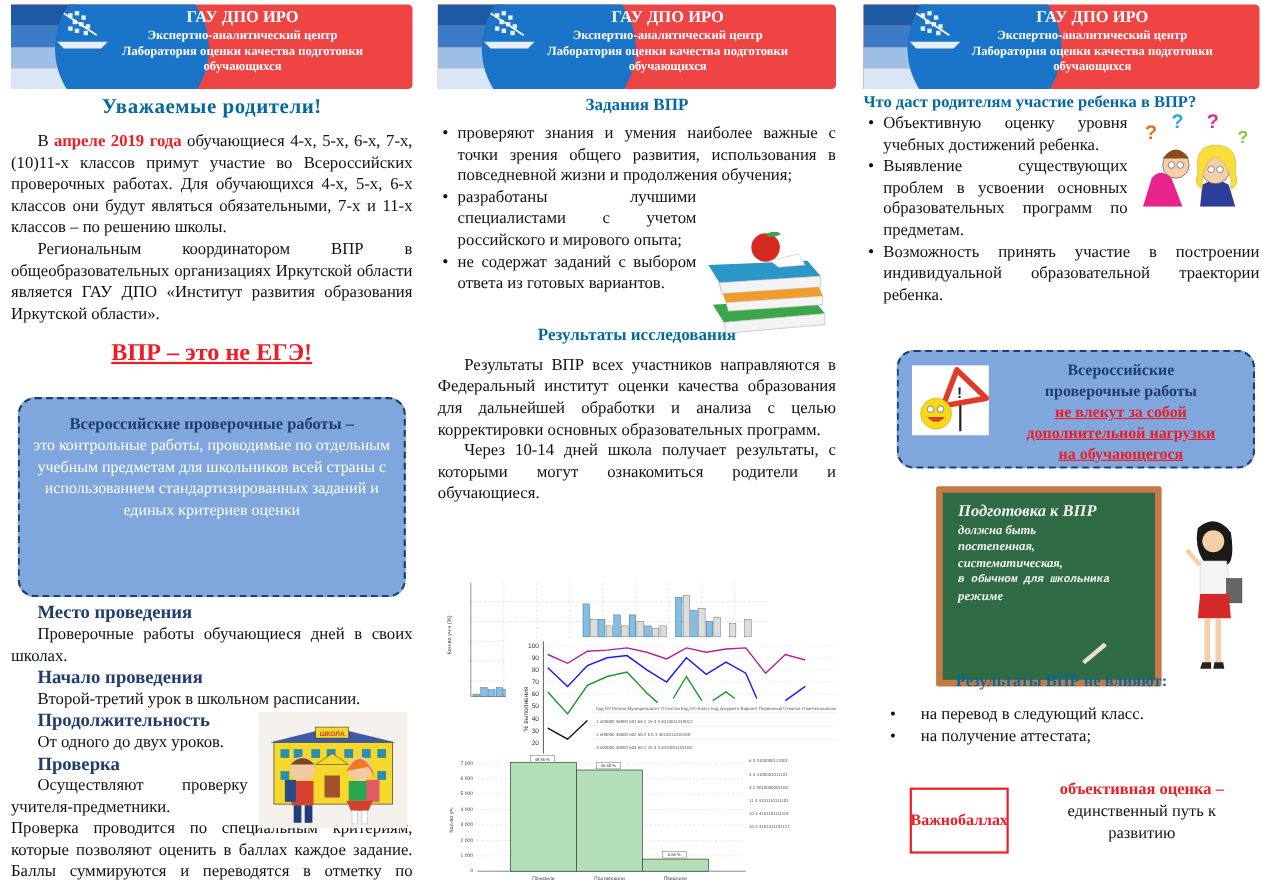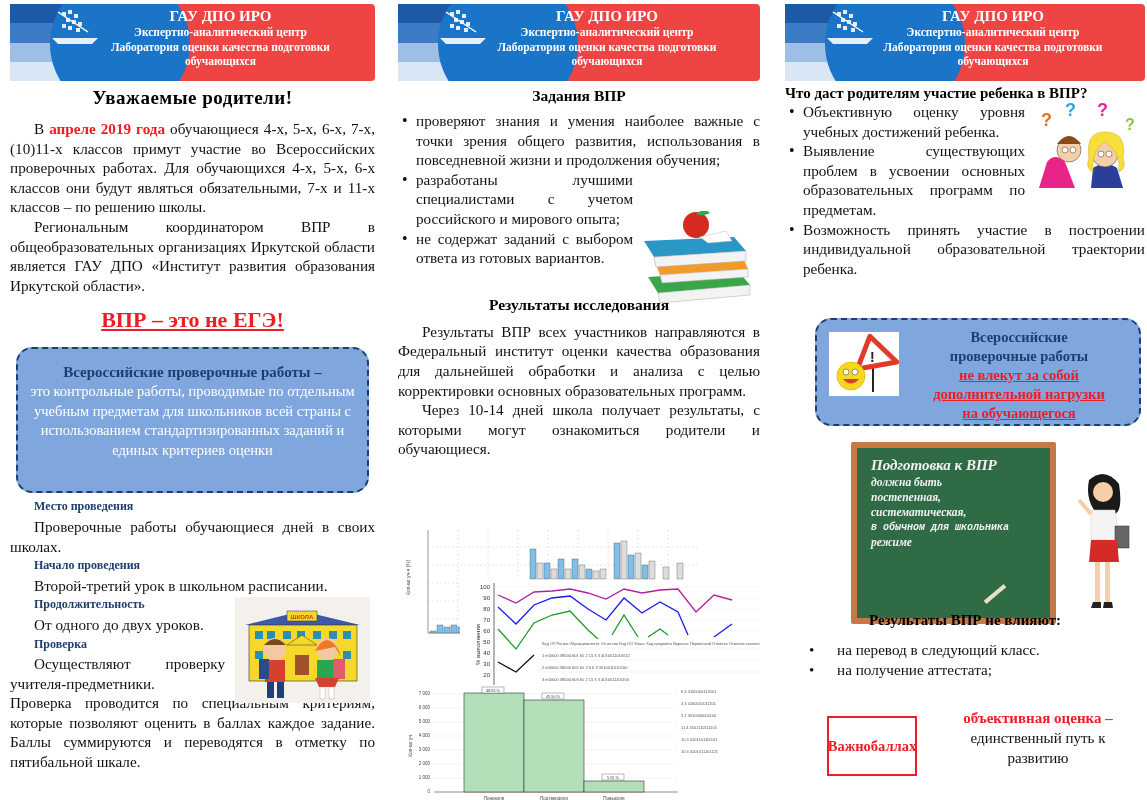--- a/index.html
+++ b/index.html
@@ -12,32 +12,32 @@
   
   .hdr { position: relative; height: 77px; margin-top: 4px; background: #ef4444; border-radius: 0 4px 4px 0; overflow: hidden; color: #fff; text-align: center; }
   .hdr .stripes { position: absolute; left: 0; top: 0; width: 60px; height: 77px; }
   .hdr .stripes div { height: 19.25px; }
   .hdr .curve { position: absolute; left: 40px; top: -30px; width: 140px; height: 140px; border-radius: 50%; background: #1a74c8; }
   .hdr .logo { position: absolute; left: 38px; top: 4px; width: 58px; height: 40px; }
   .hdr .txt { position: absolute; left: 60px; right: 4px; top: 3px; font-weight: bold; }
   .hdr .t1 { font-size: 15px; line-height: 18px; }
   .hdr .t2 { font-size: 11.5px; line-height: 14.5px; }
 
-  .h-blue { color: #000000; font-weight: bold; text-align: center; }
+  .h-blue { color: #0369a1; font-weight: bold; text-align: center; }
   p, li { font-size: 15.2px; line-height: 19.6px; text-align: justify; }
   .ind { text-indent: 24px; }
   .red { color: #ee1c24; font-weight: bold; }
 
   .dashbox { background: #7fa7dd; border: 2.5px dashed #1f3d6e; border-radius: 16px; }
 
   ul.bul { list-style: none; }
   ul.bul li { position: relative; padding-left: 18px; }
   ul.bul li::before { content: "•"; position: absolute; left: 4px; top: 0; font-size: 16px; }
 
-  .sub { color: #1f3d6e; font-weight: bold; padding-left: 24px; font-size: 12px; line-height: 19.6px; }
+  .sub { color: #1f3d6e; font-weight: bold; padding-left: 24px; font-size: 17px; line-height: 19.6px; }
 
   .img-box { position: absolute; }
 </style>
 </head>
 <body>
 
 <div class="col col1">
   <div class="hdr">
     <div class="stripes">
       <div style="background:#1d5aa6"></div>
@@ -71,21 +71,21 @@
 
   <div class="h-blue" style="font-size:19px;margin-top:6px;letter-spacing:0.5px;">Уважаемые родители!</div>
 
   <p class="ind" style="margin-top:10px;"><span>В </span><span class="red">апреле 2019 года</span><span> обучающиеся 4-х, 5-х, 6-х, 7-х, (10)11-х классов примут участие во Всероссийских проверочных работах. Для обучающихся 4-х, 5-х, 6-х классов они будут являться обязательными, 7-х и 11-х классов – по решению школы.</span></p>
   <p class="ind">Региональным координатором ВПР в общеобразовательных организациях Иркутской области является ГАУ ДПО «Институт развития образования Иркутской области».</p>
 
   <div style="text-align:center;margin-top:12px;">
     <span class="red" style="font-size:22px;text-decoration:underline;">ВПР – это не ЕГЭ!</span>
   </div>
 
-  <div class="dashbox" style="margin:14px 6px 0 6px;height:146px;padding:14px 10px;text-align:center;">
+  <div class="dashbox" style="margin:28px 6px 0 6px;height:182px;padding:14px 10px;text-align:center;">
     <div style="color:#1f3d6e;font-weight:bold;font-size:15px;line-height:19px;">Всероссийские проверочные работы –</div>
     <div style="color:#fff;font-size:14.5px;line-height:19.5px;">это контрольные работы, проводимые по отдельным учебным предметам для школьников всей страны с использованием стандартизированных заданий и единых критериев оценки</div>
   </div>
 
   <div class="sub" style="margin-top:4px;">Место проведения</div>
   <p class="ind">Проверочные работы обучающиеся дней в своих школах.</p>
   <div class="sub">Начало проведения</div>
   <p class="ind">Второй-третий урок в школьном расписании.</p>
 
   <div style="position:relative;">

